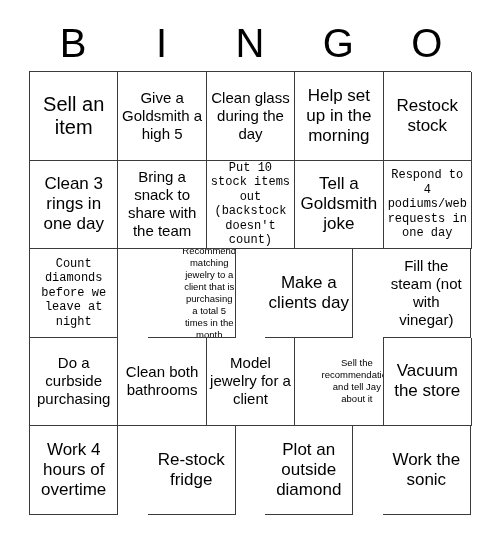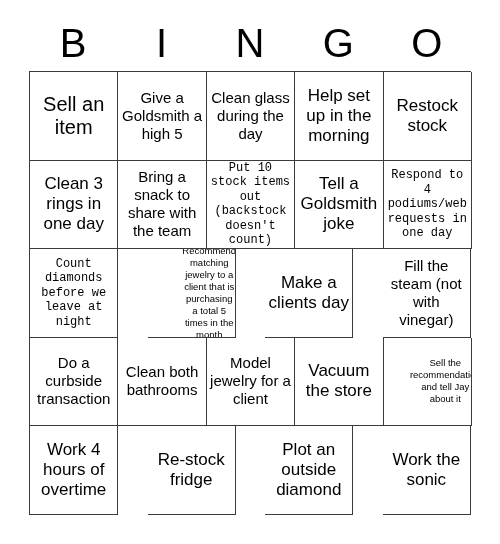--- a/index.html
+++ b/index.html
@@ -143,33 +143,33 @@
       <div class="bingo-cell fs-lg">
           <span class="cell-text">Make a clients day</span>
         </div>
       <div class="bingo-cell fs-md">
           <span class="cell-text">Fill the steam (not with vinegar)</span>
         </div>
     </div>
 
     <div class="bingo-row">
       <div class="bingo-cell fs-md">
-          <span class="cell-text">Do a curbside transaction</span>
+          <span class="cell-text">Do a curbside purchasing</span>
         </div>
       <div class="bingo-cell fs-md">
           <span class="cell-text">Clean both bathrooms</span>
         </div>
       <div class="bingo-cell fs-md">
           <span class="cell-text">Model jewelry for a client</span>
         </div>
+      <div class="bingo-cell fs-xs">
+          <span class="cell-text">Sell the recommendation and tell Jay about it</span>
+        </div>
       <div class="bingo-cell fs-lg">
           <span class="cell-text">Vacuum the store</span>
-        </div>
-      <div class="bingo-cell fs-xs">
-          <span class="cell-text">Sell the recommendation and tell Jay about it</span>
         </div>
     </div>
 
     <div class="bingo-row">
       <div class="bingo-cell fs-lg">
           <span class="cell-text">Work 4 hours of overtime</span>
         </div>
       <div class="bingo-cell fs-lg">
           <span class="cell-text">Re-stock fridge</span>
         </div>

